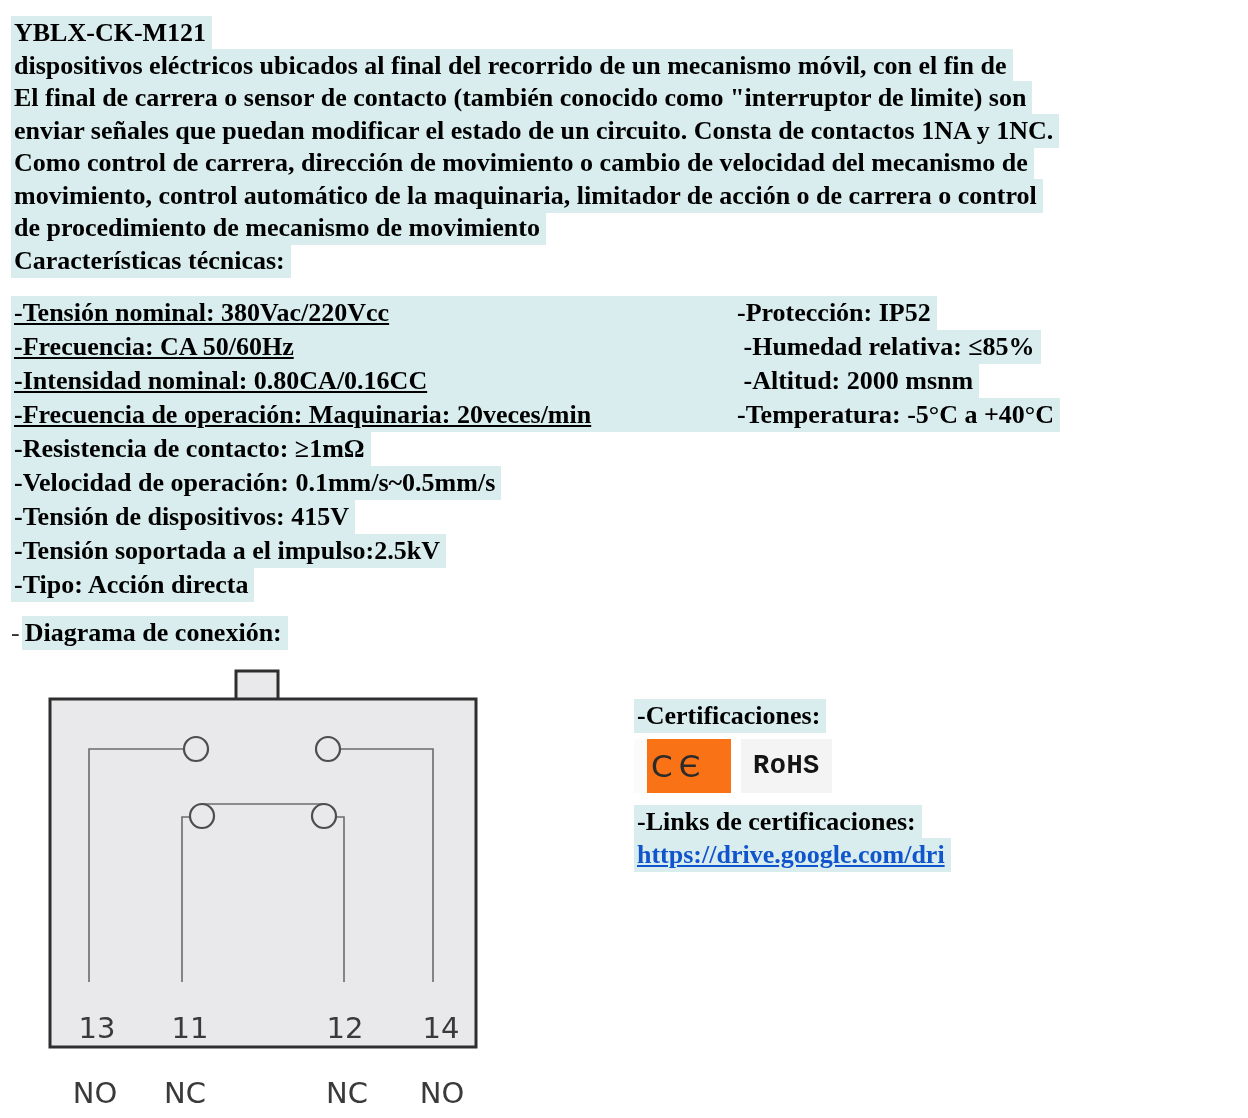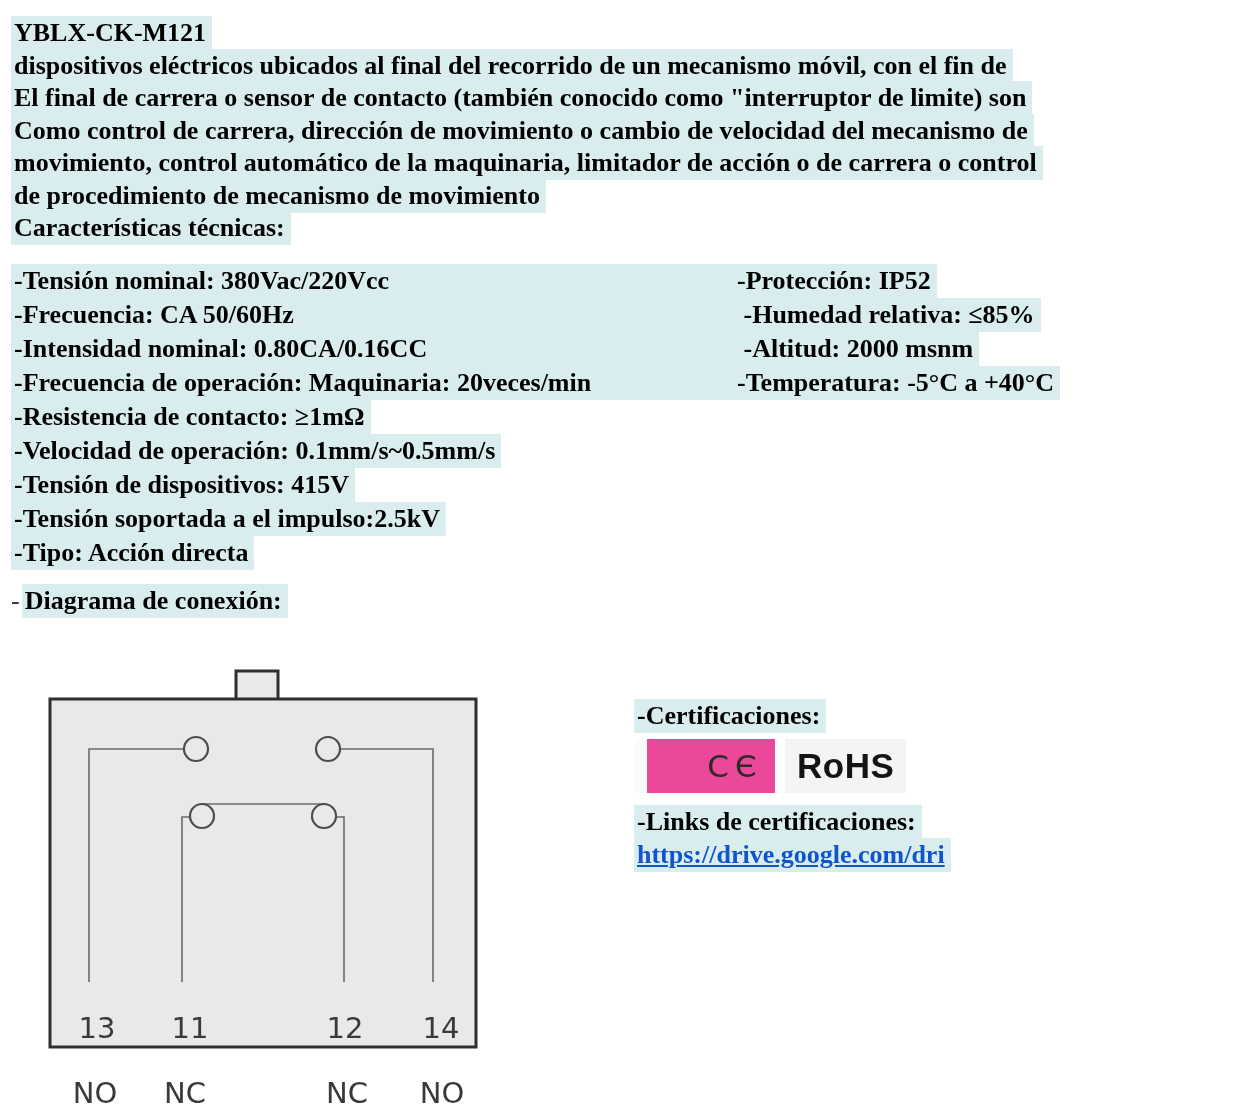--- a/index.html
+++ b/index.html
@@ -9,52 +9,53 @@
     overflow:hidden;
   }
   .canvas{position:absolute;left:0;top:11px;width:1126px;height:1118px;border-radius:15px;}
 
   
   .textblock{position:absolute;left:11px;top:6px;font-weight:bold;font-size:26px;}
   .line{line-height:32.5px;white-space:pre;}
   .hl{background:#d9edee;padding:2px 6px 3px 3px;}
   .spec{line-height:34px;}
   .first-spec{margin-top:19px;}
-  .colL{display:inline-block;width:723px;}
+  .colL{display:inline-block;width:723px;text-decoration:underline;}
   .diagram-heading{margin-top:14px;}
   .dash{font-weight:normal;color:#333;padding-right:2px;}
 
   
   .rightcol{position:absolute;left:634px;top:688px;font-weight:bold;font-size:26px;}
   .rightcol .line{line-height:33px;}
   .certs-row{display:flex;align-items:center;margin-top:7px;margin-bottom:12px;height:54px;}
   .ce-wrap{background:#fbfbfb;padding-left:13px;height:54px;display:flex;}
-  .ce-box{background:#ec4899;width:84px;height:54px;display:flex;align-items:center;justify-content:center;padding-left:44px;}
+  .ce-box{background:#f97316;width:84px;height:54px;display:flex;align-items:center;}
   .ce-glyph{font-family:"DejaVu Sans",sans-serif;font-size:31px;font-weight:500;letter-spacing:6px;color:#2b2b2b;padding-left:4px;}
   .rohs-box{background:#f4f4f4;height:54px;padding:0 12px;display:flex;align-items:center;margin-left:10px;}
-  .rohs-text{font-family:Liberation Sans, sans-serif;font-weight:bold;font-size:35px;color:#141414;letter-spacing:0.5px;}
+  .rohs-text{font-family:Liberation Mono, monospace;font-weight:bold;font-size:27px;color:#141414;letter-spacing:0.5px;}
   a.link{color:#1155cc;text-decoration:underline;font-weight:bold;text-align:right;}
 
   
   .diagram{position:absolute;left:30px;top:650px;}
   .dbox{fill:#e9e9eb;stroke:#2e2e2e;stroke-width:3;}
   .wire{fill:none;stroke:#6b6b6b;stroke-width:1.6;}
   .contact{fill:#e9e9eb;stroke:#4d4d4d;stroke-width:2.2;}
   .term-num{font-family:"DejaVu Sans",sans-serif;font-size:29px;fill:#3a3a3a;text-anchor:middle;}
   .term-type{font-family:"DejaVu Sans",sans-serif;font-size:29px;fill:#3a3a3a;text-anchor:middle;}
 </style>
 </head>
 <body>
 
 <div class="canvas">
 
   <div class="textblock">
     <div class="line"><span class="hl">YBLX-CK-M121</span></div>
     <div class="line"><span class="hl">dispositivos eléctricos ubicados al final del recorrido de un mecanismo móvil, con el fin de</span></div>
     <div class="line"><span class="hl">El final de carrera o sensor de contacto (también conocido como "interruptor de limite) son</span></div>
+    <div class="line"><span class="hl">enviar señales que puedan modificar el estado de un circuito. Consta de contactos 1NA y 1NC.</span></div>
     <div class="line"><span class="hl">Como control de carrera, dirección de movimiento o cambio de velocidad del mecanismo de</span></div>
     <div class="line"><span class="hl">movimiento, control automático de la maquinaria, limitador de acción o de carrera o control</span></div>
     <div class="line"><span class="hl">de procedimiento de mecanismo de movimiento</span></div>
     <div class="line"><span class="hl">Características técnicas:</span></div>
 
     <div class="line spec first-spec"><span class="hl"><span class="colL">-Tensión nominal: 380Vac/220Vcc</span><span>-Protección: IP52</span></span></div>
     <div class="line spec"><span class="hl"><span class="colL">-Frecuencia: CA 50/60Hz</span><span> -Humedad relativa: ≤85%</span></span></div>
     <div class="line spec"><span class="hl"><span class="colL">-Intensidad nominal: 0.80CA/0.16CC</span><span> -Altitud: 2000 msnm</span></span></div>
     <div class="line spec"><span class="hl"><span class="colL">-Frecuencia de operación: Maquinaria: 20veces/min</span><span>-Temperatura: -5°C a +40°C</span></span></div>
 

